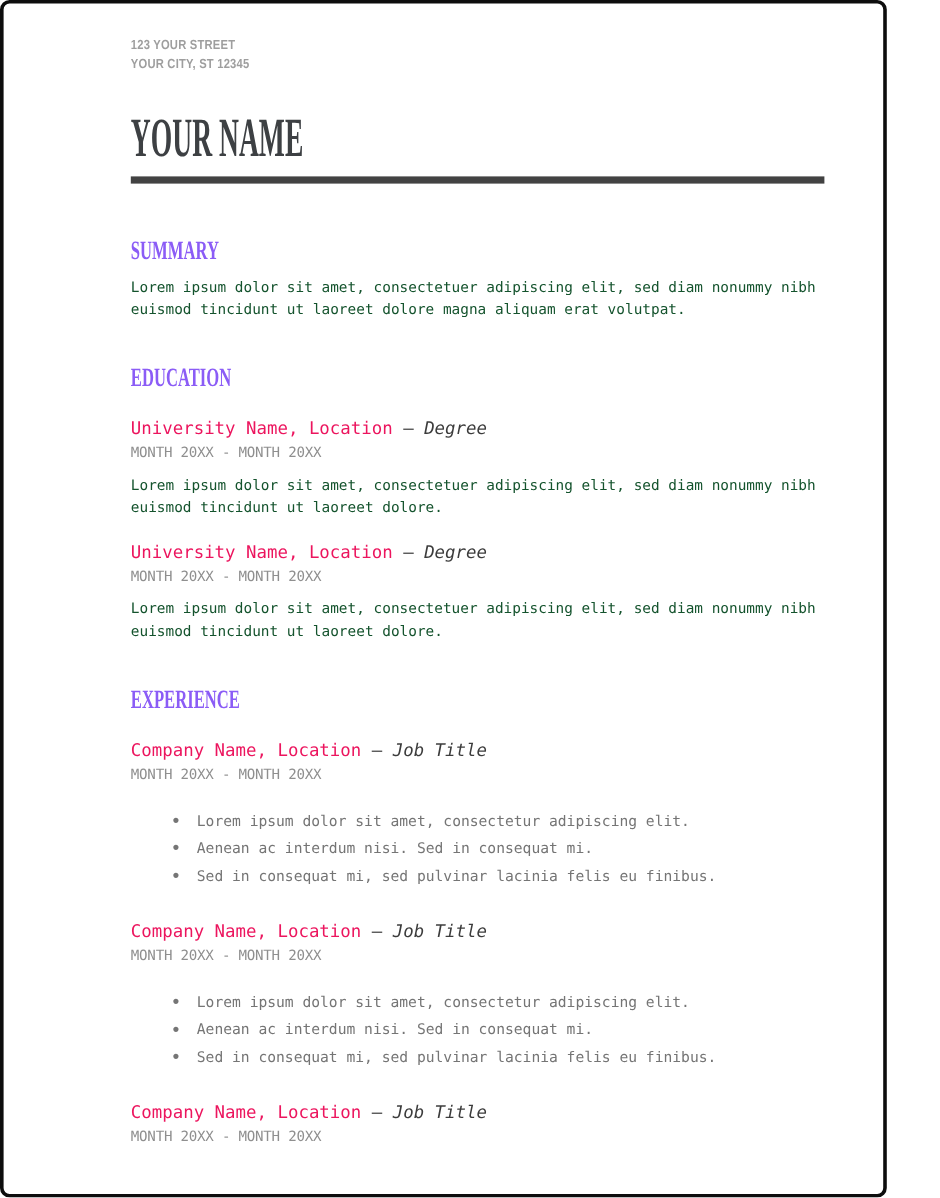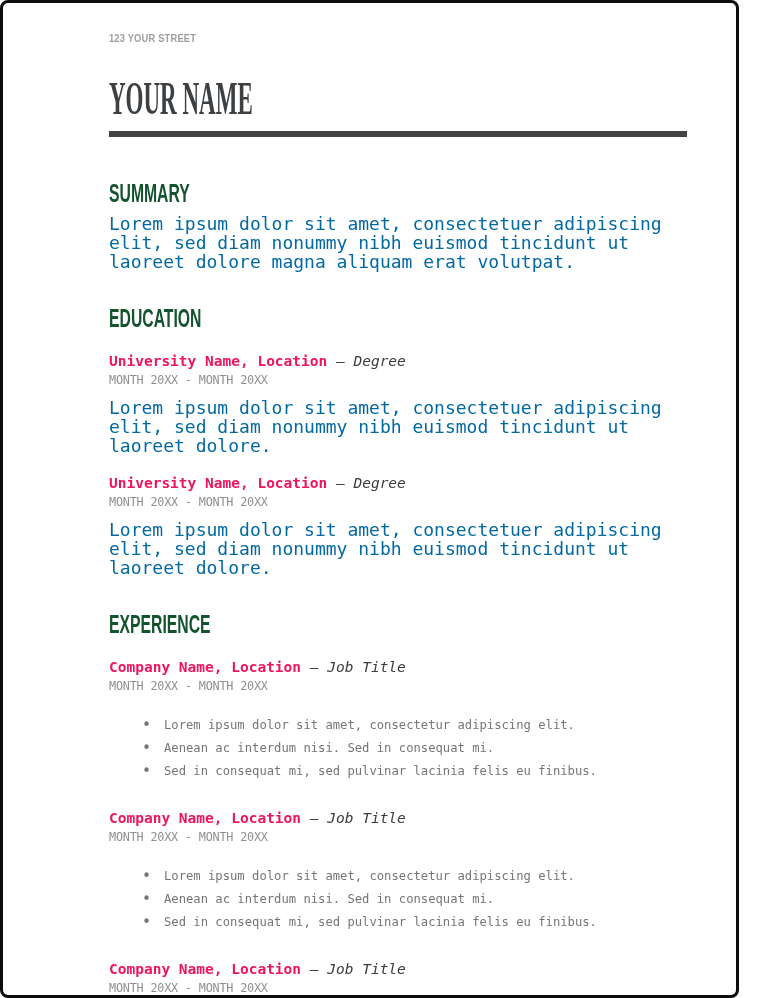--- a/index.html
+++ b/index.html
@@ -55,48 +55,49 @@
     height: 6px;
     width: 578px;
     background: #424242;
     border: none;
   }
 
   
   section { margin-top: 36px; }
   section.first { margin-top: 45px; }
   h2.section-title {
-    font-size: 25px;
+    font-size: 22px;
     line-height: 22px;
-    color: #14532d;
+    color: #8b5cf6;
     font-weight: 700;
+    font-family: Liberation Serif, serif;
   }
 
   
   .mono { font-family: "DejaVu Sans Mono", monospace; }
   p.body {
     margin-top: 10px;
-    font-size: 18px;
+    font-size: 12px;
     line-height: 19px;
-    color: #0369a1;
+    color: #14532d;
     width: 590px;
   }
 
   
   .entry { margin-top: 22px; }
   .entry + .entry { margin-top: 18px; }
   .xp .entry { margin-top: 22px; }
   .xp .entry + .entry { margin-top: 25px; }
   .entry-title {
     font-size: 14.5px;
     line-height: 20px;
   }
   .entry-org {
     color: #ec155e;
-    font-weight: 700;
+    font-weight: 400;
   }
   .entry-sep { color: #3c3c3c; }
   .entry-qual {
     color: #3c3c3c;
     font-style: italic;
     text-align: center;
   }
   .entry-dates {
     font-size: 11.8px;
     line-height: 18px;
@@ -127,20 +128,21 @@
   }
 </style>
 </head>
 <body>
 
 <div class="page">
   <div class="content">
 
     <header>
       <div class="contact-line muted"><span class="cond cond-contact">123 YOUR STREET</span></div>
+      <div class="contact-line muted"><span class="cond cond-contact">YOUR CITY, ST 12345</span></div>
     </header>
 
     <h1 class="name"><span class="cond cond-name">YOUR NAME</span></h1>
     <div class="rule"></div>
 
     <section class="first">
       <h2 class="section-title"><span class="cond cond-h2">SUMMARY</span></h2>
       <p class="mono body">Lorem ipsum dolor sit amet, consectetuer adipiscing elit, sed diam nonummy nibh euismod tincidunt ut laoreet dolore magna aliquam erat volutpat.</p>
     </section>
 

